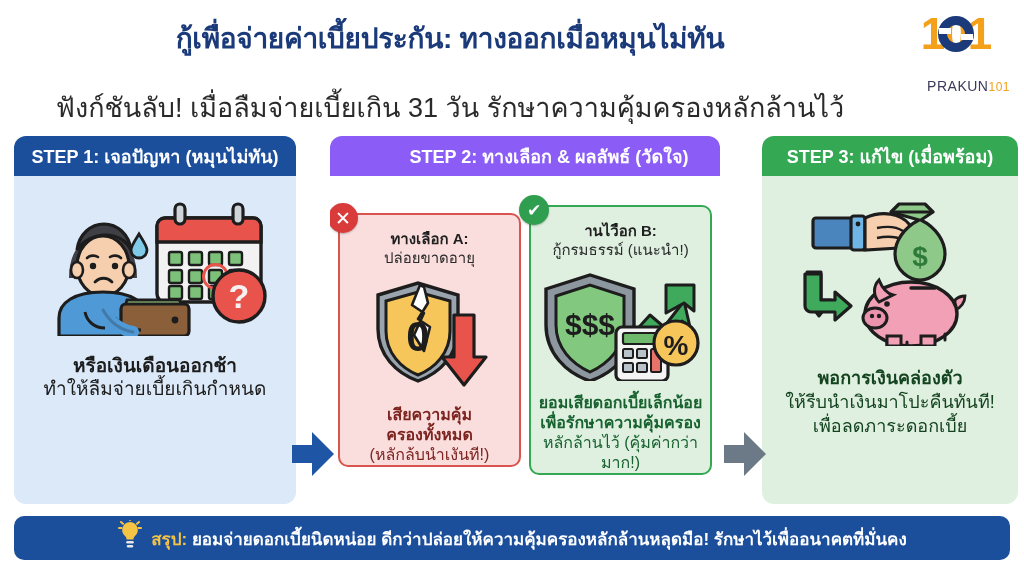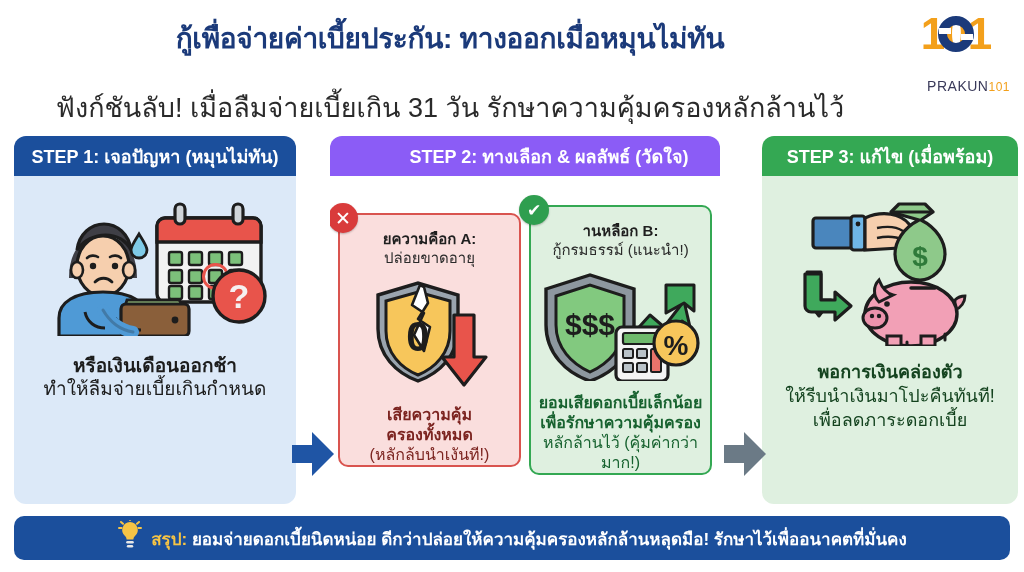--- a/index.html
+++ b/index.html
@@ -236,21 +236,21 @@
         </div>
       </div>
     </div>
 
     <div class="col" id="col2">
       <div class="col-head">STEP 2: ทางเลือก &amp; ผลลัพธ์ (วัดใจ)</div>
       <div class="col-body">
 
         <div class="opt opt-a">
           <div class="badge badge-x">✕</div>
-          <div class="opt-title">ยความคือก A:</div>
+          <div class="opt-title">ทางเลือก A:</div>
           <div class="opt-sub">ปล่อยขาดอายุ</div>
 
           <div class="art" style="margin-top:12px;">
             <svg width="136" height="112" viewBox="0 0 136 112">
 
               <path d="M16 16l40-12 40 12v34c0 26-18 44-40 52-22-8-40-26-40-52z" fill="#9aa4ae" stroke="#1d1d1d" stroke-width="3.4"></path>
               <path d="M24 22l32-9 32 9v30c0 22-15 37-32 44-17-7-32-22-32-44z" fill="#f7c65b" stroke="#1d1d1d" stroke-width="3"></path>
 
               <path d="M58 6l-8 20 12 8-10 22 10 16 6-24-12-8 10-16-4-16z" fill="#ffffff" stroke="#1d1d1d" stroke-width="2.6" stroke-linejoin="round"></path>
               <text x="56" y="72" font-family="'Liberation Sans',sans-serif" font-size="42" font-weight="bold" fill="#1d1d1d" text-anchor="middle">0</text>
@@ -263,21 +263,21 @@
 
           <div class="cap cap-2 cap-a" style="margin-top:14px;">
             <div class="b">เสียความคุ้ม</div>
             <div class="b">ครองทั้งหมด</div>
             <div>(หลักล้บนำเงันที!)</div>
           </div>
         </div>
 
         <div class="opt opt-b">
           <div class="badge badge-v">✔</div>
-          <div class="opt-title">านหลือก B:</div>
+          <div class="opt-title">านไวือก B:</div>
           <div class="opt-sub">กู้กรมธรรม์ (แนะนำ!)</div>
 
           <div class="art" style="margin-top:10px;">
             <svg width="166" height="112" viewBox="0 0 166 112">
 
               <path d="M92 68l20-22 14 12 20-26 6 26-8-6-20 28-14-12-14 16z" fill="#3fa95c" stroke="#1d1d1d" stroke-width="3" stroke-linejoin="round"></path>
               <path d="M128 16h28v26l-10-8-18 10z" fill="#3fa95c" stroke="#1d1d1d" stroke-width="3" stroke-linejoin="round"></path>
 
               <path d="M8 20l44-14 44 14v36c0 28-20 48-44 56C28 104 8 84 8 56z" fill="#8d979f" stroke="#1d1d1d" stroke-width="3.4"></path>
               <path d="M18 27l34-11 34 11v29c0 23-16 39-34 47-18-8-34-24-34-47z" fill="#82c97f" stroke="#1d1d1d" stroke-width="3"></path>
@@ -337,21 +337,21 @@
               <circle cx="77" cy="118" r="2.2" fill="#1d1d1d"></circle>
               <circle cx="84" cy="118" r="2.2" fill="#1d1d1d"></circle>
               <circle cx="92" cy="106" r="2.8" fill="#1d1d1d"></circle>
               <path d="M116 90h24" stroke="#1d1d1d" stroke-width="3.4" stroke-linecap="round"></path>
               <path d="M92 142v6M112 144v4M134 142v6M150 136v6" stroke="#1d1d1d" stroke-width="3" stroke-linecap="round"></path>
               <path d="M92 138h14v10H92zM126 138h14v10h-14z" fill="#f2a0b6" stroke="#1d1d1d" stroke-width="3"></path>
             </g>
           </svg>
         </div>
 
-        <div class="cap cap-3" style="margin-top:14px;">
+        <div class="cap cap-3" style="margin-top:20px;">
           <div class="b">พอการเงินคล่องตัว</div>
           <div>ให้รีบนำเงินมาโปะคืนทันที!</div>
           <div>เพื่อลดภาระดอกเบี้ย</div>
         </div>
       </div>
     </div>
 
     <div class="flowarrow" id="arrow1">
       <svg width="42" height="44" viewBox="0 0 42 44">
         <path d="M0 13h20V0l22 22-22 22V31H0z" fill="#1f55a5"></path>

